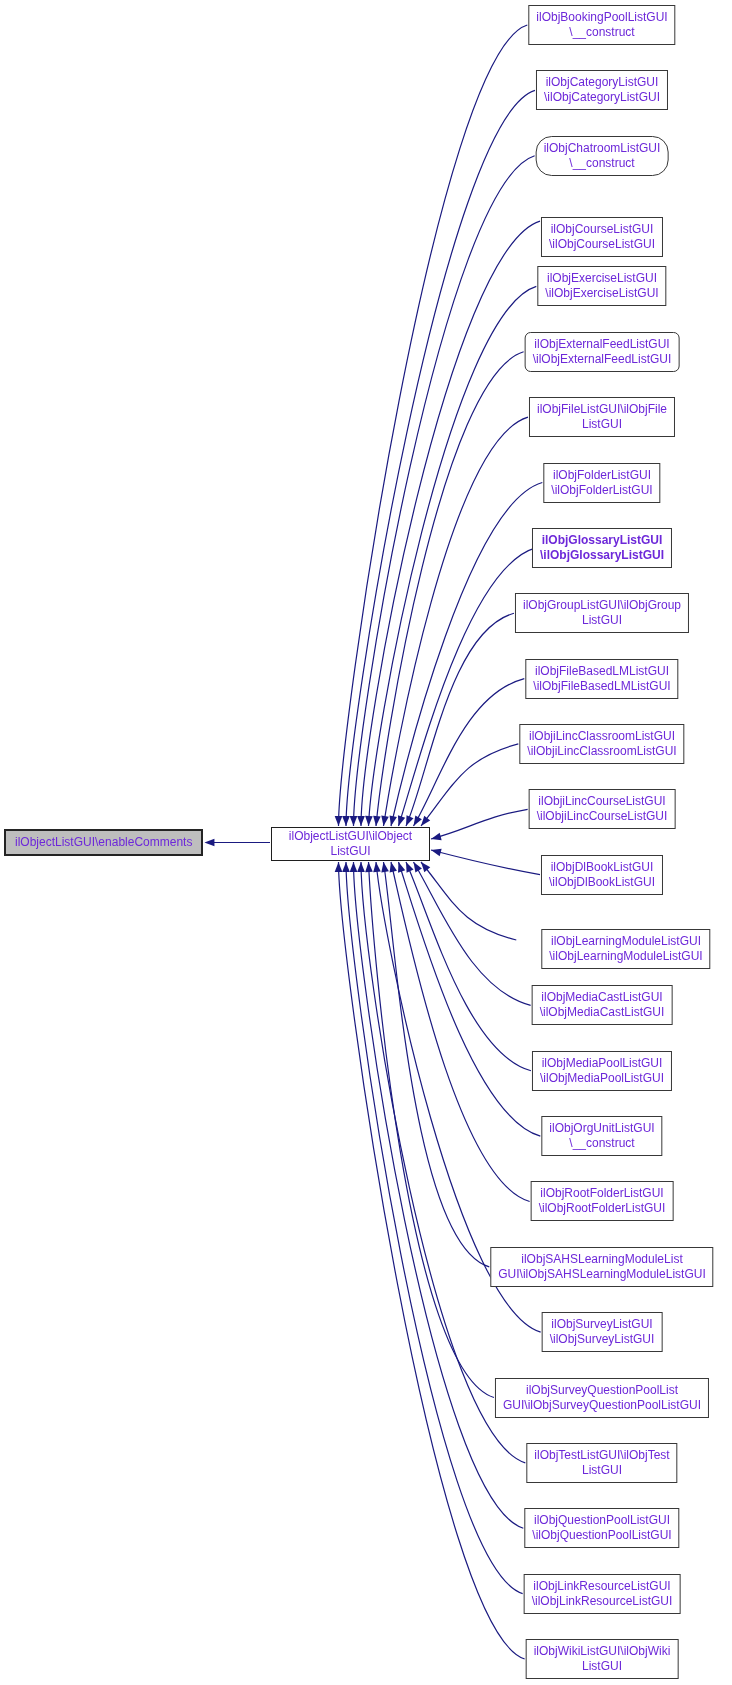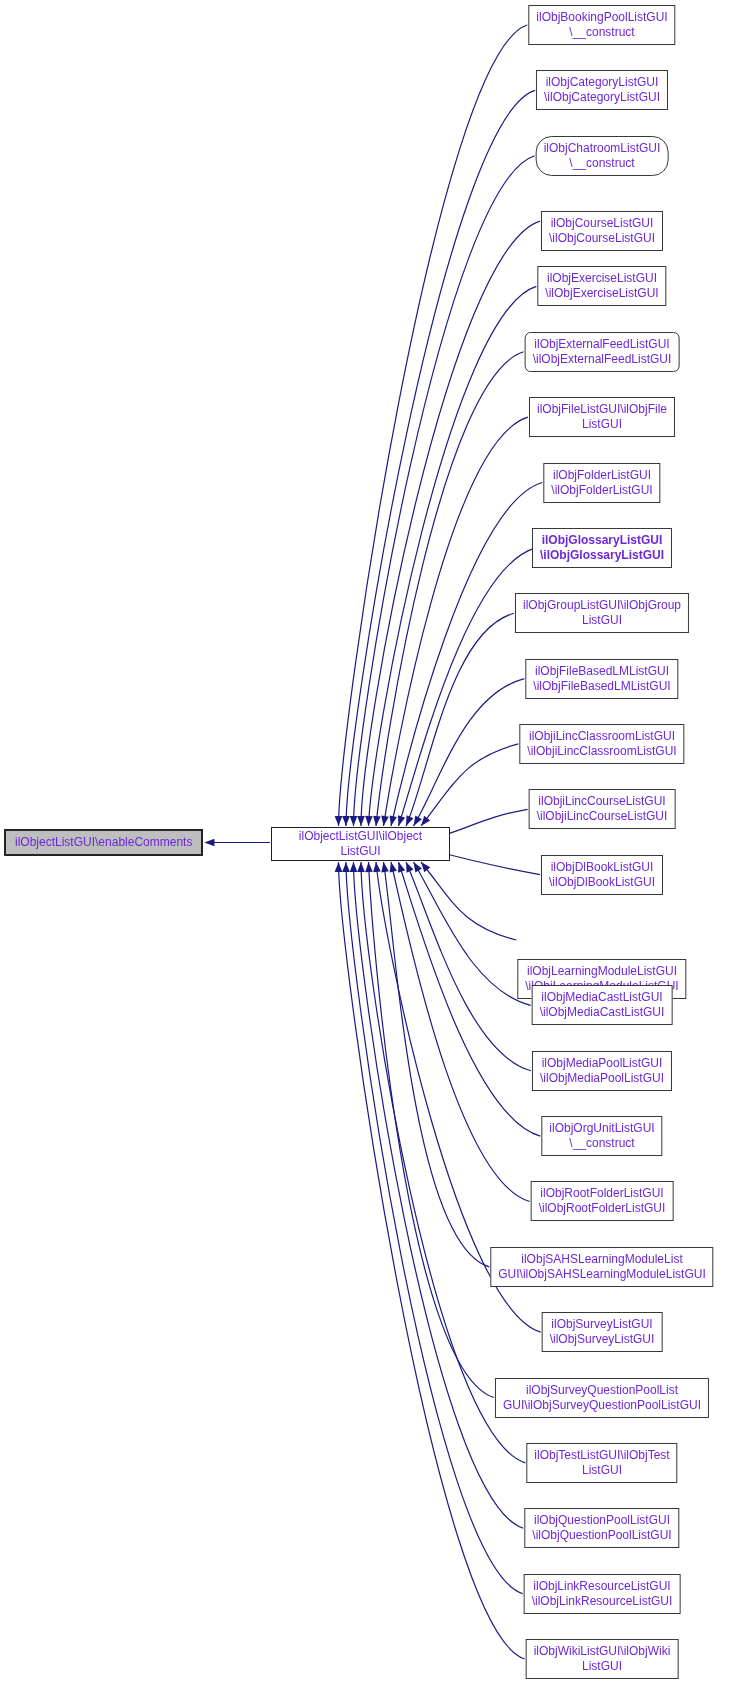--- a/index.html
+++ b/index.html
@@ -28,21 +28,21 @@
     padding: 4px 7px;
   }
   .node .line { display: block; white-space: nowrap; }
   .caller {
     left: 602px;
     transform: translateX(-50%);
   }
   #center-node {
     left: 271px;
     top: 827px;
-    width: 179px;
+    width: 159px;
     height: 34px;
     box-sizing: border-box;
     padding: 1px 0;
     border-color: #1f1f1f;
   }
   #focus-node {
     left: 4px;
     top: 829px;
     background: var(--focus-fill, #bebebe);
     border: 2px solid var(--focus-border, #242424);
@@ -125,21 +125,21 @@
         <span class="line">\__construct</span>
       </div>
       <div class="node caller" style="top: 70.36px;">
         <span class="line">ilObjCategoryListGUI</span>
         <span class="line">\ilObjCategoryListGUI</span>
       </div>
       <div class="node caller" style="top: 135.72px; border-radius: 16px;">
         <span class="line">ilObjChatroomListGUI</span>
         <span class="line">\__construct</span>
       </div>
-      <div class="node caller" style="top: 211px;">
+      <div class="node caller" style="top: 217px;">
         <span class="line">ilObjCourseListGUI</span>
         <span class="line">\ilObjCourseListGUI</span>
       </div>
       <div class="node caller" style="top: 266.44px;">
         <span class="line">ilObjExerciseListGUI</span>
         <span class="line">\ilObjExerciseListGUI</span>
       </div>
       <div class="node caller" style="top: 331.8px; border-radius: 6px;">
         <span class="line">ilObjExternalFeedListGUI</span>
         <span class="line">\ilObjExternalFeedListGUI</span>
@@ -169,21 +169,21 @@
         <span class="line">\ilObjiLincClassroomListGUI</span>
       </div>
       <div class="node caller" style="top: 789.32px;">
         <span class="line">ilObjiLincCourseListGUI</span>
         <span class="line">\ilObjiLincCourseListGUI</span>
       </div>
       <div class="node caller" style="top: 854.68px;">
         <span class="line">ilObjDlBookListGUI</span>
         <span class="line">\ilObjDlBookListGUI</span>
       </div>
-      <div class="node caller" style="top: 959px;">
+      <div class="node caller" style="top: 929px; margin-left: 24px;">
         <span class="line">ilObjLearningModuleListGUI</span>
         <span class="line">\ilObjLearningModuleListGUI</span>
       </div>
       <div class="node caller" style="top: 985.4px;">
         <span class="line">ilObjMediaCastListGUI</span>
         <span class="line">\ilObjMediaCastListGUI</span>
       </div>
       <div class="node caller" style="top: 1050.76px;">
         <span class="line">ilObjMediaPoolListGUI</span>
         <span class="line">\ilObjMediaPoolListGUI</span>

